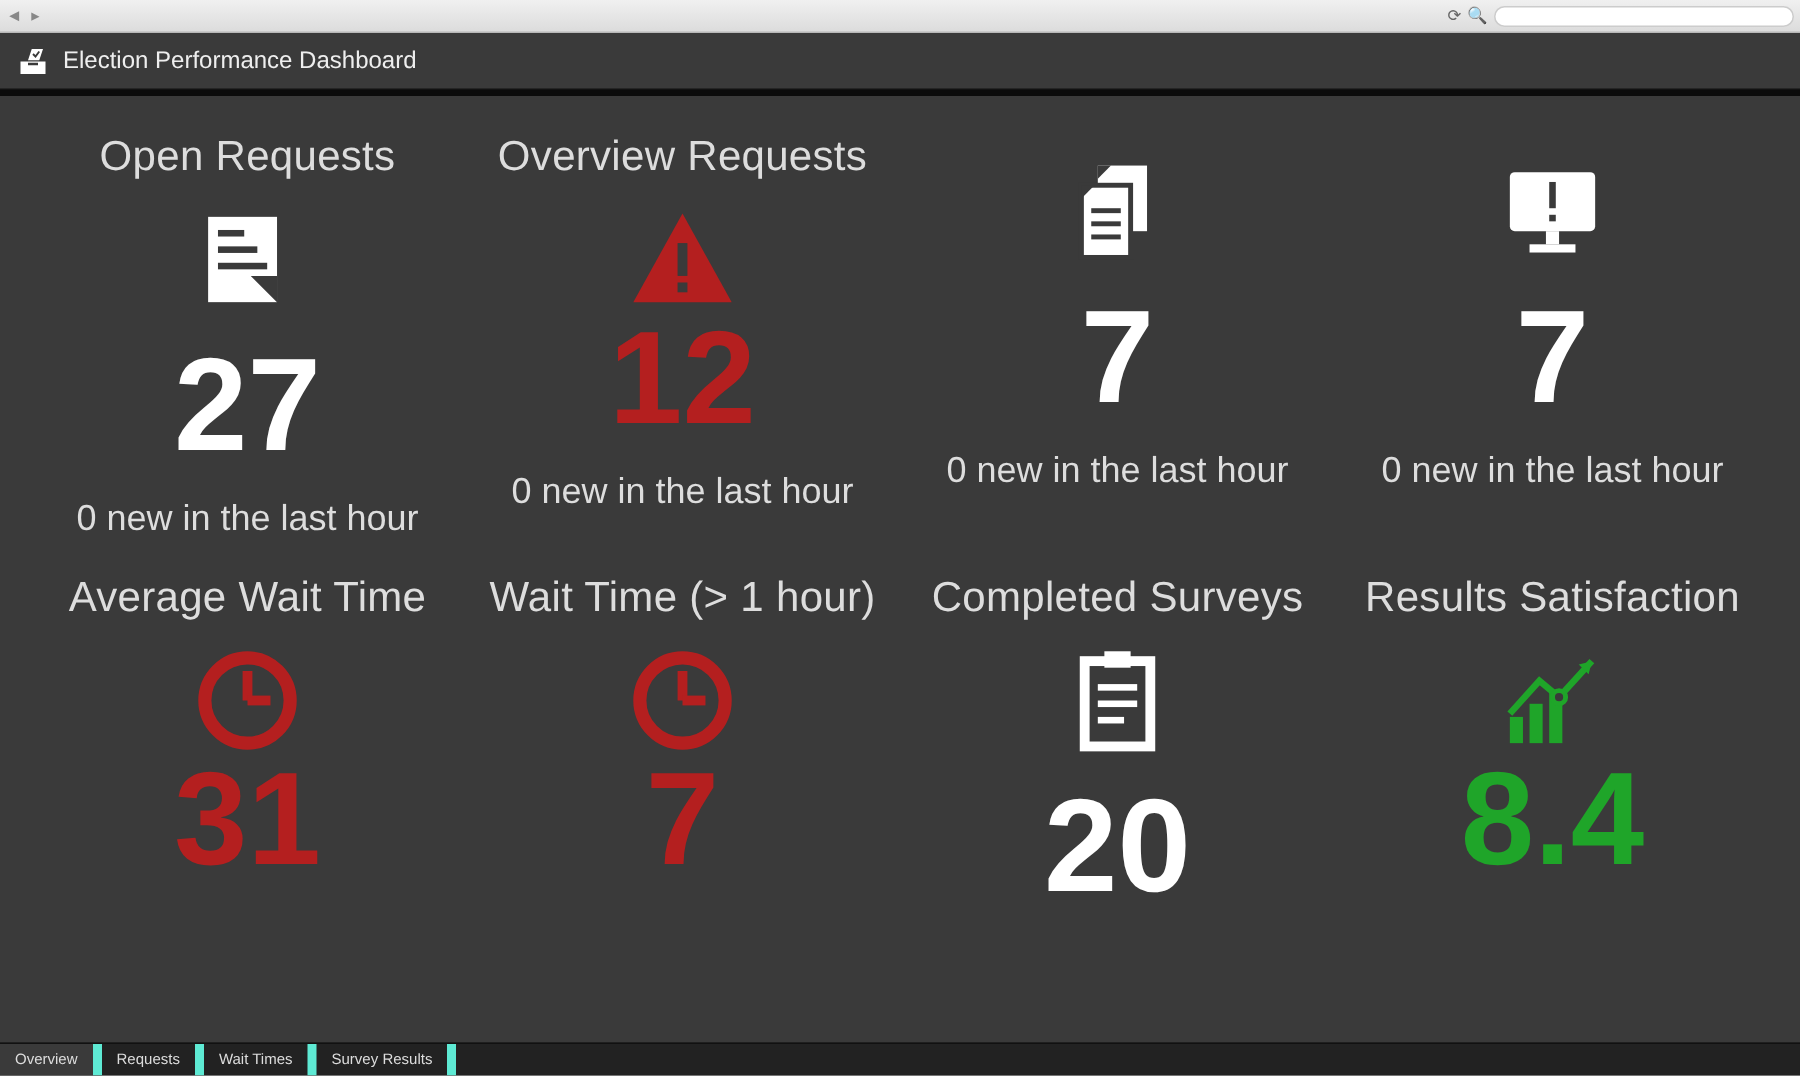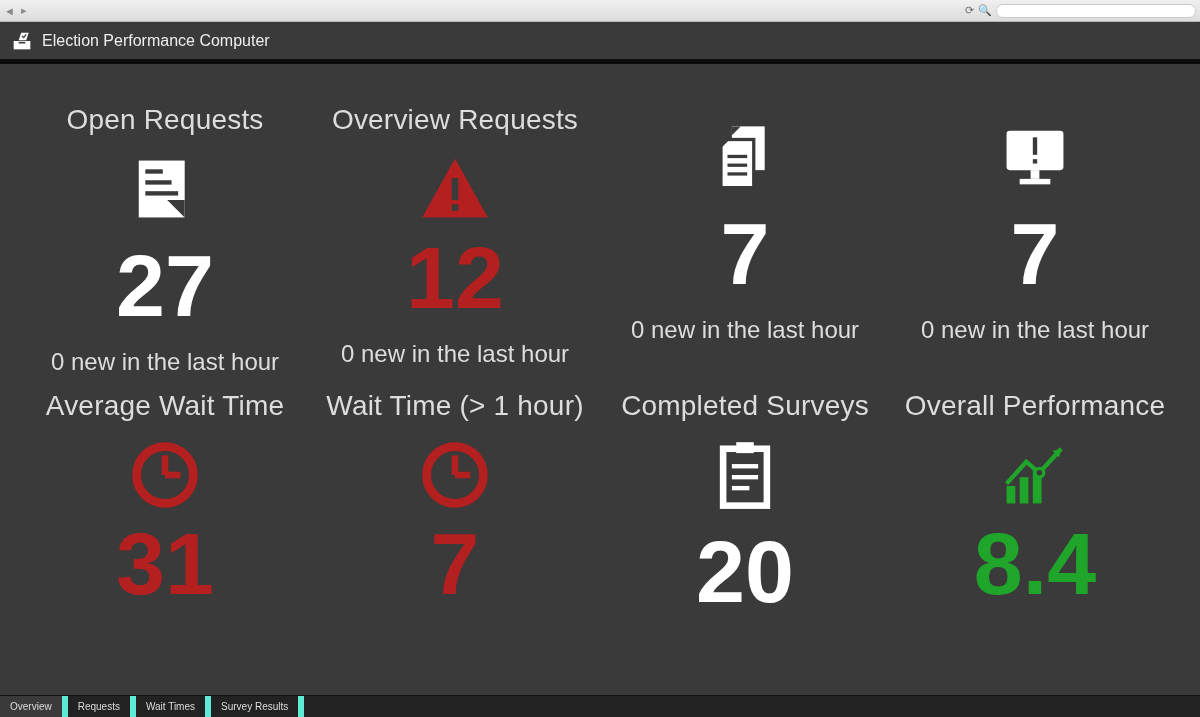--- a/index.html
+++ b/index.html
@@ -19,26 +19,26 @@
   
   .app{width:100%; height:695px; background:#3a3a3a; display:flex; flex-direction:column;}
   .header{
     height:38px; background:#3a3a3a; border-bottom:1px solid #111;
     display:flex; align-items:center; padding: 0 12px; color:#eee;
   }
   .header-icon{width:20px;height:20px;margin-right:10px; display:flex; align-items:center; justify-content:center;}
   .header-icon svg{width:20px;height:20px;}
   .header-title{font-size:16px;font-weight:400;}
   .separator{height:4px;background:#0b0b0b;}
-  .body{flex:1; padding: 40px 20px 20px 20px;}
+  .body{flex:1; padding: 24px 20px 20px 20px;}
   .grid{display:grid; grid-template-columns: repeat(4,1fr); grid-template-rows: repeat(2,1fr); height:100%;}
   .tile{display:flex; flex-direction:column; align-items:center; justify-content:flex-start;}
   .tile-title{color:#ddd; font-size:28px; font-weight:300; letter-spacing:0.2px;}
   .tile-value-row{display:flex; align-items:center; gap:18px; margin-top:18px;flex-direction:column;}
-  .tile-value-row.tight{gap:10px;}
+  .tile-value-row.tight{gap:0;}
   .tile-icon{width:70px;height:70px; display:flex;align-items:center;justify-content:center;}
   .tile-icon svg{width:70px;height:70px;}
   .tile-value{font-size:88px; font-weight:600; line-height:1;}
   .tile-sub{color:#ddd; font-size:24px; font-weight:400; margin-top:18px; white-space:nowrap;}
   .white{color:#fff;}
   .red{color:#b41f1f;}
   .green{color:#1fa529;}
   
   .footer{height:22px; background:#222; border-top:1px solid #111; display:flex; align-items:center;}
   .ftab{font-size:10px; color:#ddd; padding:0 10px; height:100%; display:flex; align-items:center; border-right:6px solid #5eead4; cursor:pointer;}
@@ -62,21 +62,21 @@
 <div class="app">
   <div class="header">
     <span class="header-icon">
       <svg viewBox="0 0 24 24">
           <rect x="2" y="12" width="20" height="10" fill="#fff"></rect>
           <rect x="8" y="13" width="8" height="2" fill="#3a3a3a"></rect>
           <polygon points="11,2 20,2 17,11 8,11" fill="#fff"></polygon>
           <polyline points="12,6 14,8 17,4" fill="none" stroke="#3a3a3a" stroke-width="1.5"></polyline>
         </svg>
     </span>
-    <span class="header-title">Election Performance Computer</span>
+    <span class="header-title">Election Performance Dashboard</span>
   </div>
   <div class="separator"></div>
 
   <div class="body">
     <div class="grid">
 
       <div class="tile">
         <div class="tile-title">Open Requests</div>
         <div class="tile-value-row">
           <span class="tile-icon">
@@ -180,21 +180,21 @@
                 <rect x="20" y="22" width="24" height="4" fill="#fff"></rect>
                 <rect x="20" y="32" width="24" height="4" fill="#fff"></rect>
                 <rect x="20" y="42" width="16" height="4" fill="#fff"></rect>
               </svg>
           </span>
           <span class="tile-value white">20</span>
         </div>
       </div>
 
       <div class="tile">
-        <div class="tile-title">Overall Performance</div>
+        <div class="tile-title">Results Satisfaction</div>
         <div class="tile-value-row tight">
           <span class="tile-icon">
             <svg viewBox="0 0 64 64">
               <rect x="6" y="42" width="8" height="16" fill="#1fa529"></rect>
               <rect x="18" y="34" width="8" height="24" fill="#1fa529"></rect>
               <rect x="30" y="26" width="8" height="32" fill="#1fa529"></rect>
               <polyline points="6,40 24,20 36,30 56,8" fill="none" stroke="#1fa529" stroke-width="4"></polyline>
               <circle cx="36" cy="30" r="4" fill="#3a3a3a" stroke="#1fa529" stroke-width="3"></circle>
               <polygon points="56,8 48,10 54,16" fill="#1fa529"></polygon>
             </svg>

